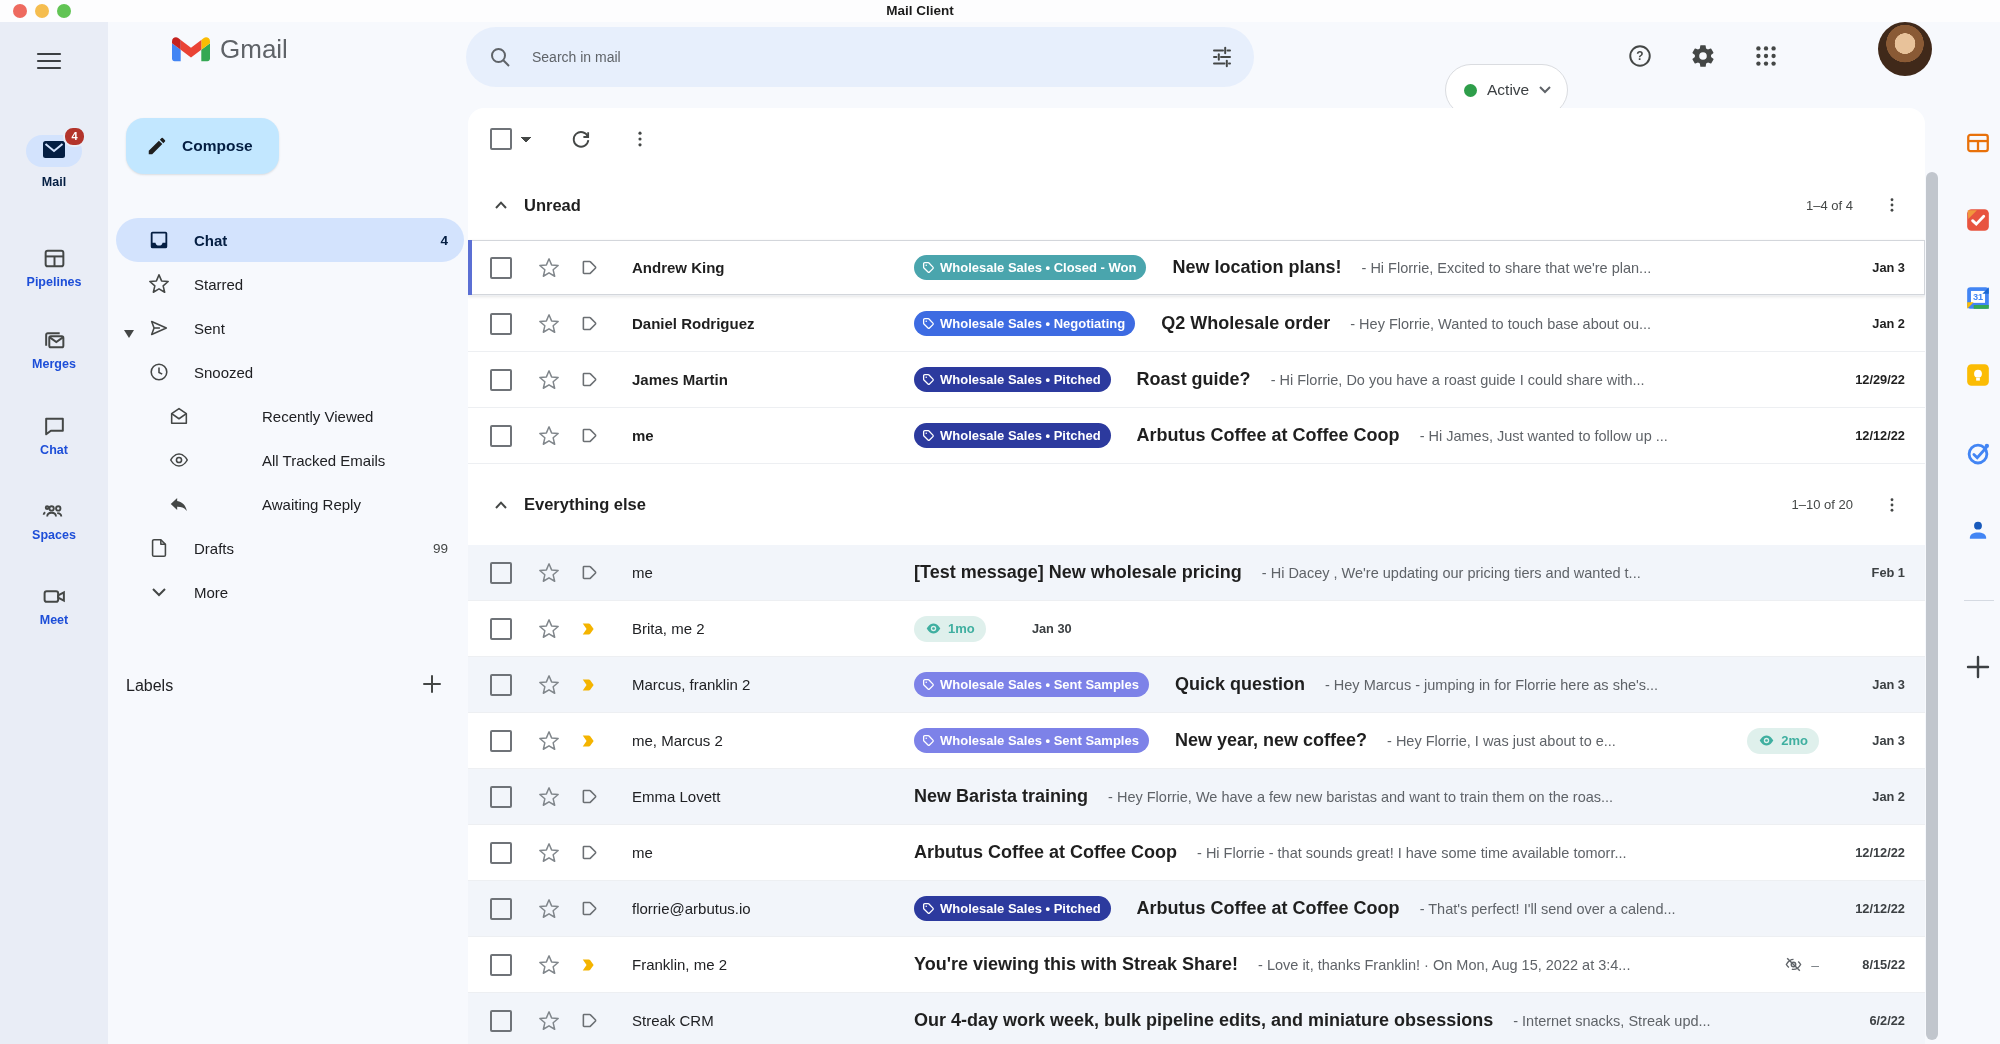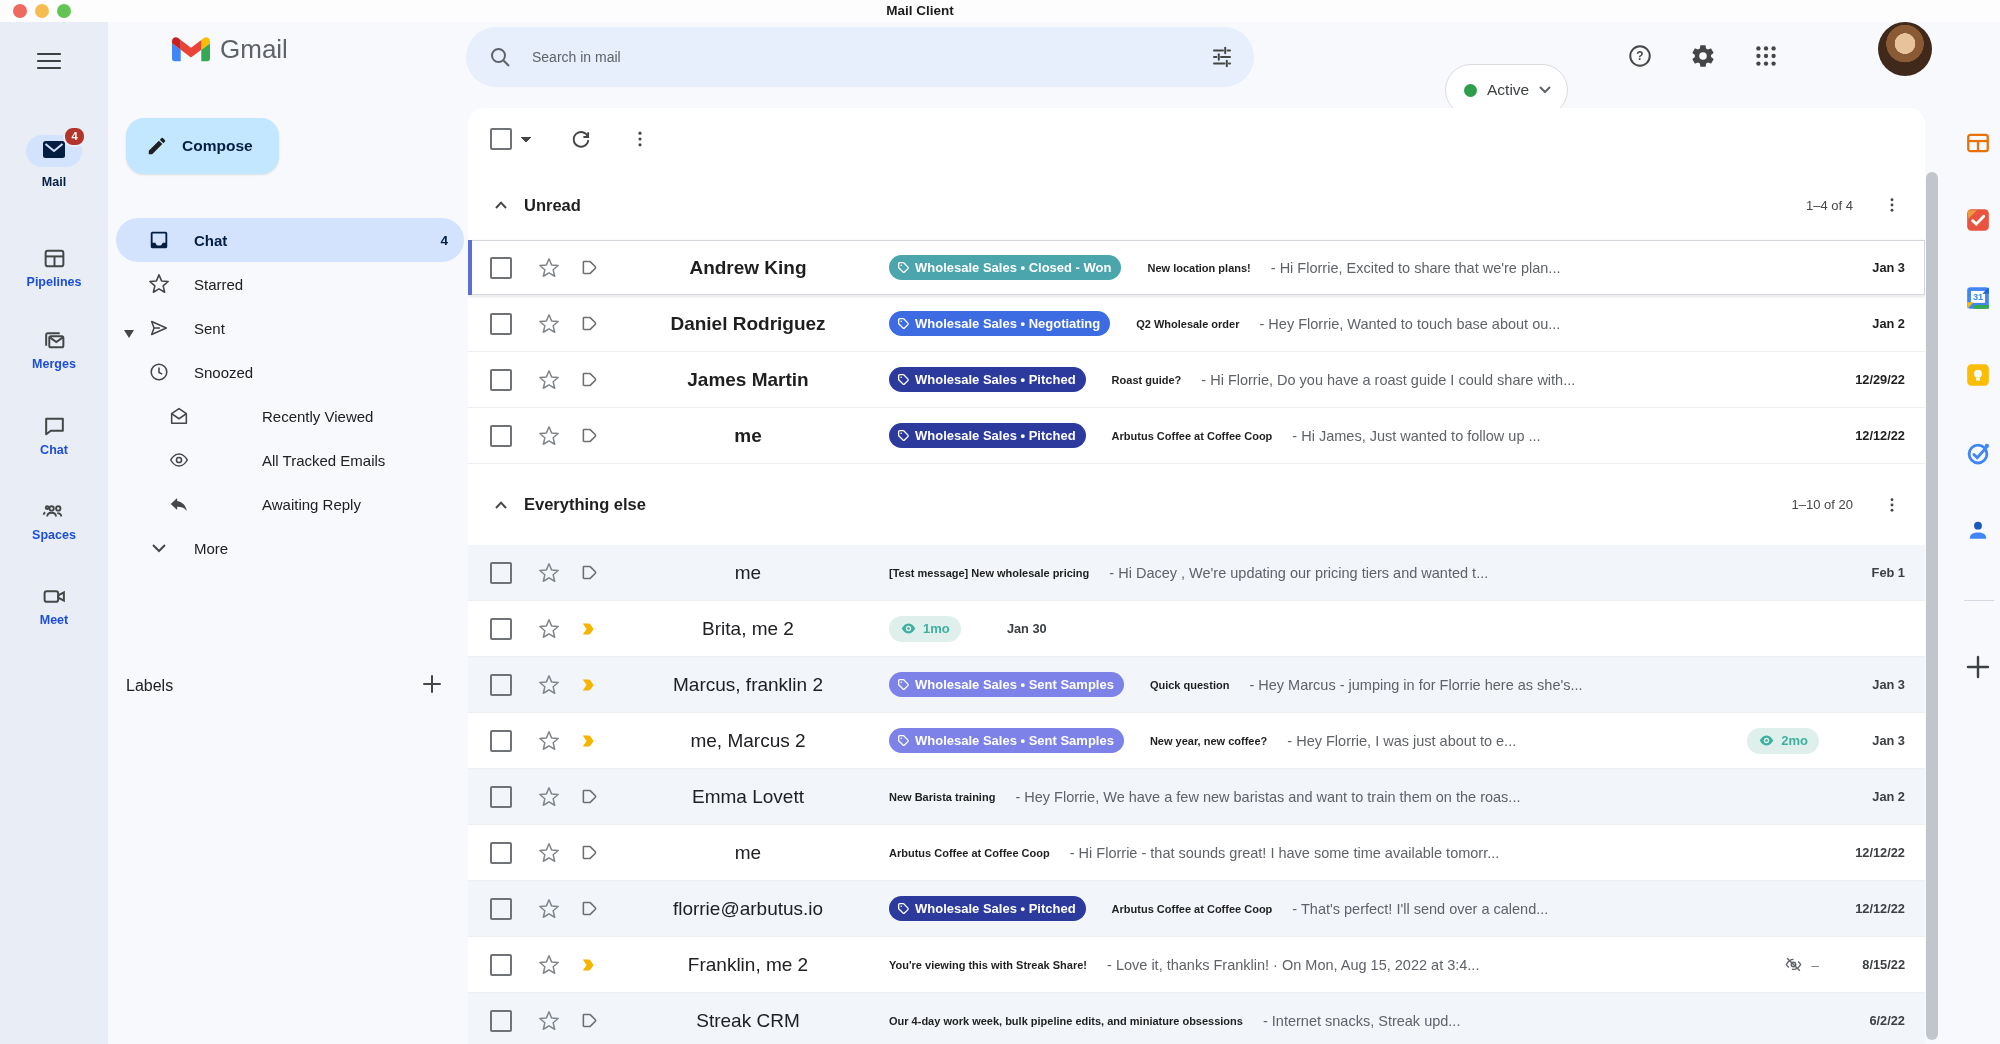--- a/index.html
+++ b/index.html
@@ -69,25 +69,25 @@
   .chev{color:#444746;cursor:pointer;display:flex;}
   .sec-title{font-size:16.5px;font-weight:700;color:#1f1f1f;margin-left:16px;}
   .spacer{flex:1;}
   .range{font-size:13px;color:#444746;margin-right:30px;}
   .kebab{color:#444746;cursor:pointer;display:flex;}
 
   .mrow{display:flex;align-items:center;height:56px;padding:0 20px 0 22px;background:#fff;border-bottom:1px solid #edeff2;box-sizing:border-box;cursor:pointer;}
   .mrow.shaded{background:#f2f5fa;}
   .mrow .star{margin-left:26px;color:#80868b;display:flex;flex-shrink:0;}
   .mrow .marker{margin-left:18px;width:22px;color:#6b6f73;display:flex;justify-content:center;flex-shrink:0;}
-  .sender{width:282px;margin-left:7px;flex-shrink:0;font-size:19px;color:#202124;white-space:nowrap;overflow:hidden;text-align:center;}
+  .sender{width:282px;margin-left:32px;flex-shrink:0;font-size:15px;color:#202124;white-space:nowrap;overflow:hidden;}
   .unread .sender{font-weight:700;color:#1f1f1f;}
   .mid{flex:1;display:flex;align-items:center;min-width:0;overflow:hidden;white-space:nowrap;margin-right:14px;gap:16px;}
   .badge{display:inline-flex;align-items:center;gap:5px;height:25px;padding:0 10px 0 8px;border-radius:13px;color:#fff;font-size:13px;font-weight:700;margin-right:10px;flex-shrink:0;}
-  .subj{font-weight:600;color:#1f1f1f;flex-shrink:0;font-size:11px;}
+  .subj{font-weight:600;color:#1f1f1f;flex-shrink:0;font-size:18px;}
   .unread .subj{font-weight:700;}
   .snip{color:#5f6368;font-size:14.5px;overflow:hidden;text-overflow:ellipsis;}
   .eyepill{display:inline-flex;align-items:center;gap:6px;height:26px;padding:0 11px;border-radius:14px;background:#dff0ec;color:#3fafa0;font-size:13px;font-weight:700;margin-right:14px;flex-shrink:0;}
   .eyeoff{display:inline-flex;align-items:center;gap:8px;color:#5f6368;margin-right:14px;flex-shrink:0;}
   .eyeoff .dash{color:#80868b;font-size:14px;}
   .mdate{width:72px;text-align:right;font-size:12.8px;font-weight:600;color:#3c4043;flex-shrink:0;white-space:nowrap;}
   .unread .mdate{font-weight:700;color:#1f1f1f;}
   .mrow.selected{position:relative;background:#fff;box-shadow:inset 0 0 0 1px #d3d6db,0 1px 3px rgba(0,0,0,.10);}
   .mrow.selected::before{content:'';position:absolute;left:0;top:0;bottom:0;width:4px;background:#5b6fd4;}
 
@@ -343,20 +343,32 @@
       <div class="nav-item sub">
         <span class="nicon">
             <svg width="22" height="22" viewBox="0 0 24 24">
               <path fill="currentColor" d="M10 8.8V5.5L3 12l7 6.5v-3.4c4.8-.1 8.2 1.4 10.5 4.4-.9-4.8-3.9-9.6-10.5-10.7z"></path>
             </svg>
           </span>
         <span class="nlabel">Awaiting Reply</span>
       </div>
       <div class="nav-item">
         <span class="nicon">
+            <svg width="22" height="22" viewBox="0 0 24 24">
+              <g fill="none" stroke="currentColor" stroke-width="1.7" stroke-linejoin="round">
+                <path d="M14 3H6.5A1.5 1.5 0 0 0 5 4.5v15A1.5 1.5 0 0 0 6.5 21h11a1.5 1.5 0 0 0 1.5-1.5V8z"></path>
+                <polyline points="14,3 14,8 19,8"></polyline>
+              </g>
+            </svg>
+          </span>
+        <span class="nlabel">Drafts</span>
+        <span class="ncount">99</span>
+      </div>
+      <div class="nav-item">
+        <span class="nicon">
             <svg width="16" height="10" viewBox="0 0 16 10">
               <path d="M2 2l6 6 6-6" fill="none" stroke="currentColor" stroke-width="2"></path>
             </svg>
           </span>
         <span class="nlabel">More</span>
       </div>
     </div>
 
     <div class="labels-row">
       <span class="labels-title">Labels</span>

